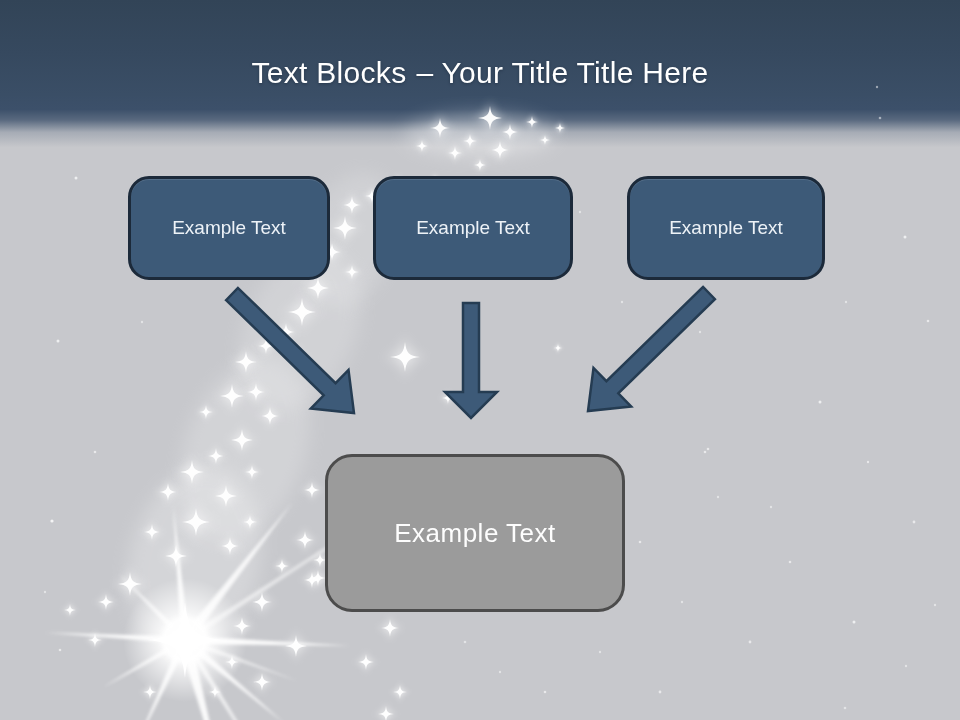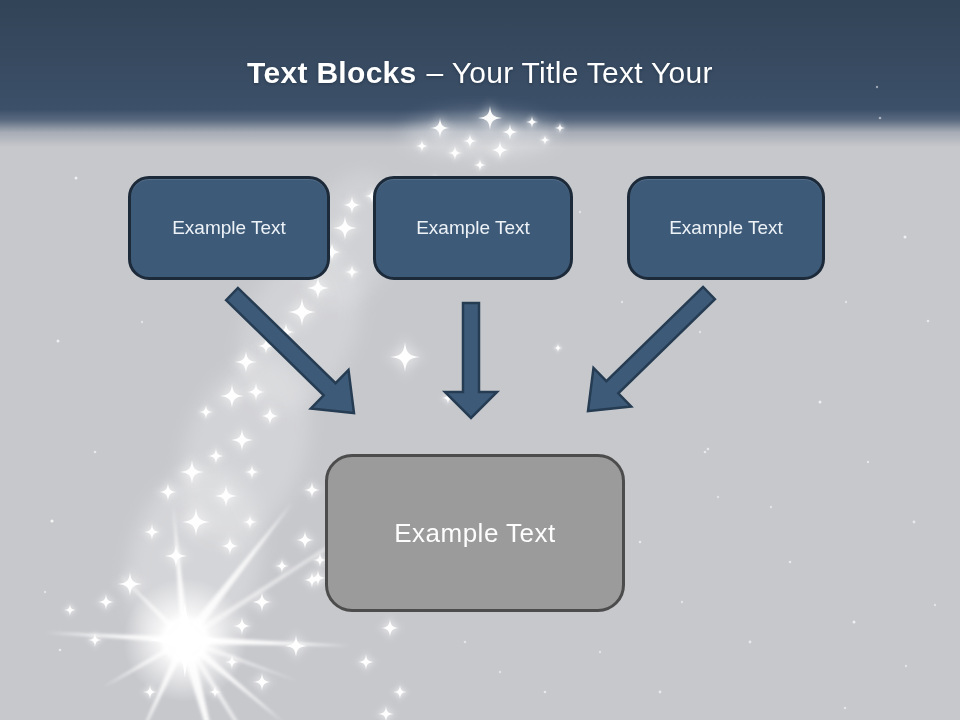--- a/index.html
+++ b/index.html
@@ -24,21 +24,21 @@
       rgba(199,201,206,0) 97%);
   }
   .slide-title{
     position:absolute;left:0;top:54px;width:100%;
     text-align:center;z-index:4;
     color:#FFFFFF;font-size:30px;line-height:38px;
     text-shadow:0 1px 3px rgba(10,20,35,0.35);
     letter-spacing:0.3px;
     white-space:nowrap;
   }
-  .title-bold{font-weight:bold;}
+  .title-bold{font-weight:normal;}
   .title-rest{font-weight:normal;margin-left:10px;}
   
   #sparkle-layer{position:absolute;left:0;top:0;z-index:2;pointer-events:none;}
   
   .text-block{
     position:absolute;z-index:3;box-sizing:border-box;
     height:104px;top:176px;
     background:var(--block-fill,#3D5A78);
     border:3px solid var(--block-border,#1C2A3A);
     border-radius:21px;
@@ -276,21 +276,21 @@
         <polygon points="0,-3 95,0 0,3" fill="#FFFFFF" opacity="0.8" filter="url(#blurRay)" transform="rotate(150)"></polygon>
         <polygon points="0,-3 185,0 0,3" fill="#FFFFFF" opacity="0.7" filter="url(#blurRay)" transform="rotate(58)"></polygon>
         <polygon points="0,-3 120,0 0,3" fill="#FFFFFF" opacity="0.6" filter="url(#blurRay)" transform="rotate(20)"></polygon>
         <use href="#star4" transform="scale(3.8)" fill="#FFFFFF" opacity="0.95"></use>
         <use href="#star4" transform="rotate(32) scale(2.3)" fill="#FFFFFF" opacity="0.8"></use>
         <circle r="24" fill="#FFFFFF" opacity="0.95" filter="url(#blurSoft)"></circle>
       </g>
     </svg>
 
   <div class="slide-title">
-    <span class="title-bold">Text Blocks</span><span class="title-rest">– Your Title Text Your</span>
+    <span class="title-bold">Text Blocks</span><span class="title-rest">– Your Title Title Here</span>
   </div>
 
   <div class="text-block b1">
     <span>Example Text</span>
   </div>
   <div class="text-block b2">
     <span>Example Text</span>
   </div>
   <div class="text-block b3">
     <span>Example Text</span>

